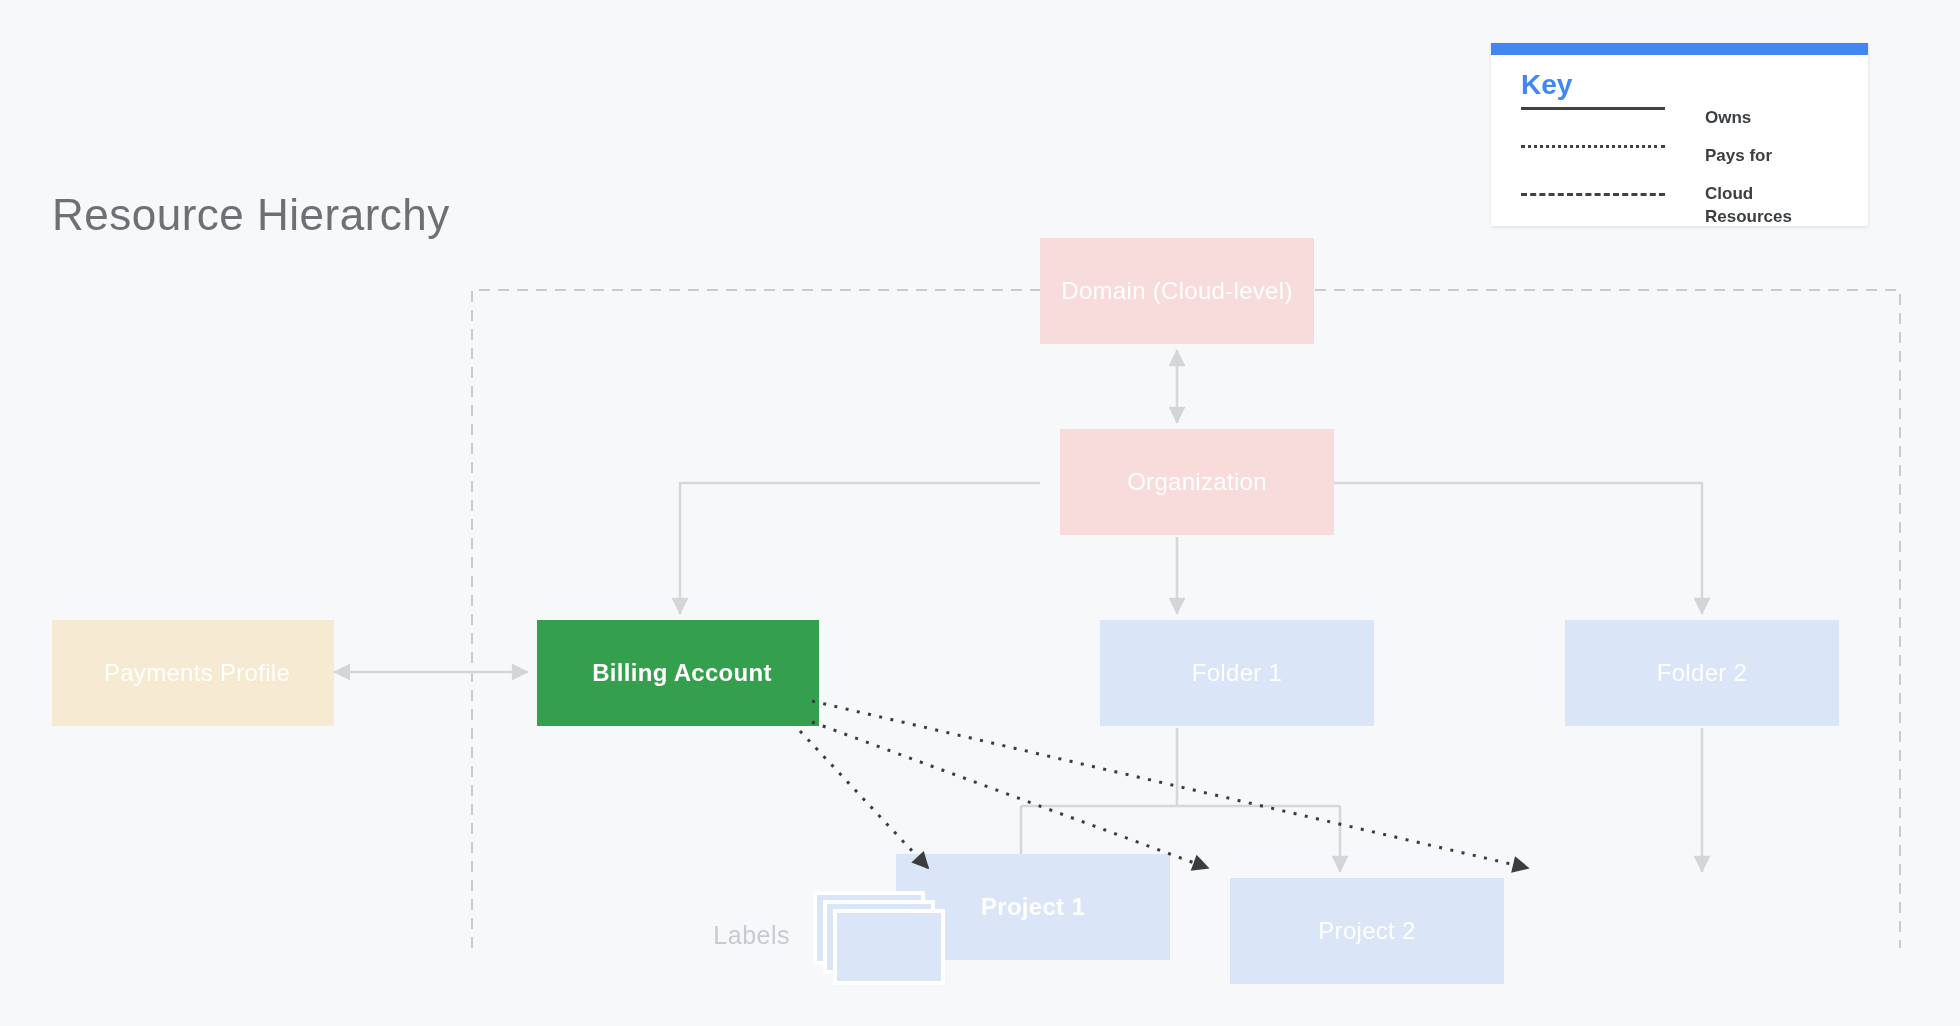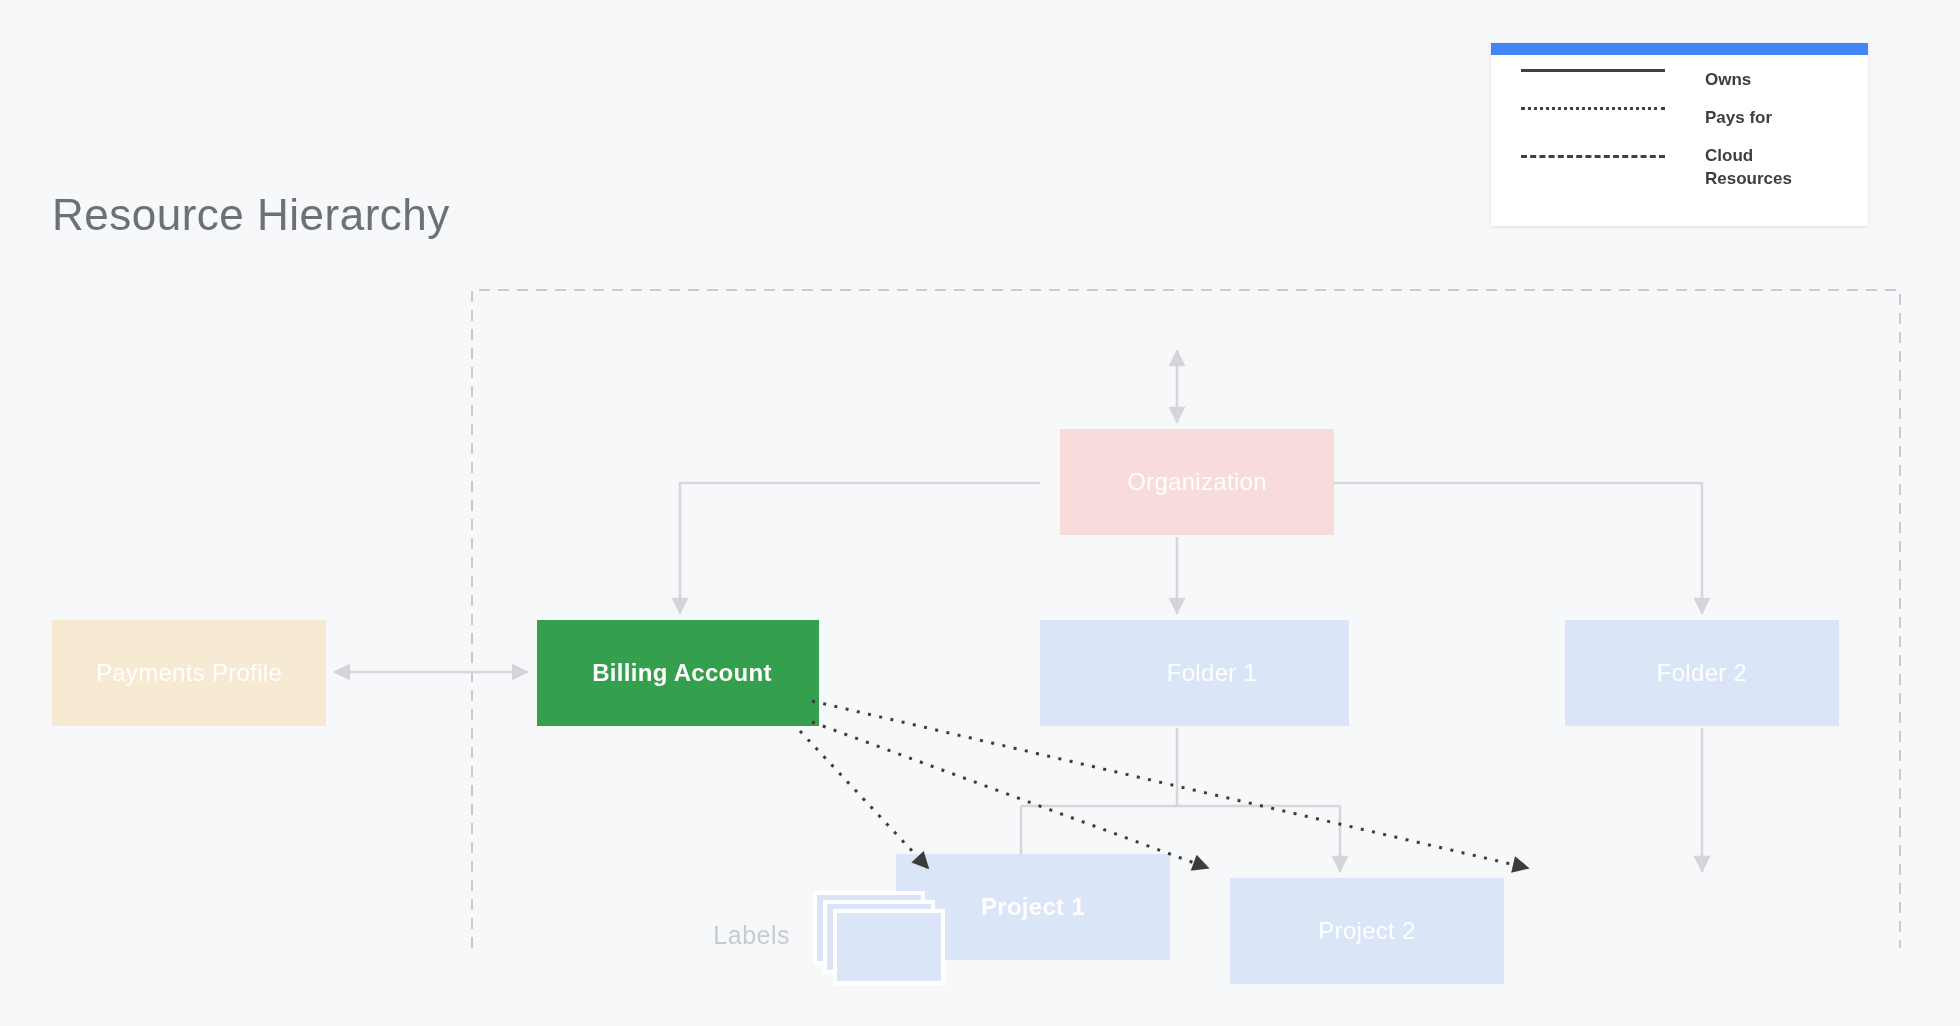--- a/index.html
+++ b/index.html
@@ -12,21 +12,21 @@
   #connectors { z-index:1; }
   #dotted-arrows { z-index:3; }
 
   .node {
     position:absolute; width:274px; height:106px; z-index:2;
     display:flex; align-items:center; justify-content:center;
     font-size:24px; color:rgba(255,255,255,0.96); letter-spacing:0.3px;
   }
   .node.pink  { background:#f8dcdc; }
   .node.blue  { background:#dbe5f8; }
-  .node.tan   { background:#f6ebd2; }
+  .node.tan   { background:#f6ebd2;padding-left:8px; }
   .node.green { background:#34a04d; font-weight:700; color:#ffffff; }
 
   #page-title {
     position:absolute; left:52px; top:190px; z-index:2;
     font-size:44px; color:#6d7175; letter-spacing:0.5px;
   }
 
   #labels-caption {
     position:absolute; left:640px; top:921px; width:150px; z-index:3;
     text-align:right; font-size:25px; color:#c7cad0; letter-spacing:0.5px;
@@ -74,24 +74,25 @@
 
     <path d="M1177,728 L1177,806 M1021,806 L1340,806" fill="none" stroke="#d5d7da" stroke-width="2.5"></path>
     <path d="M1021,806 L1021,872" fill="none" stroke="#d5d7da" stroke-width="2.5" marker-end="url(#mGray)"></path>
     <path d="M1340,806 L1340,872" fill="none" stroke="#d5d7da" stroke-width="2.5" marker-end="url(#mGray)"></path>
 
     <path d="M1702,728 L1702,872" fill="none" stroke="#d5d7da" stroke-width="2.5" marker-end="url(#mGray)"></path>
   </svg>
 
   <div id="page-title">Resource Hierarchy</div>
 
+  <div class="node pink" style="left:1040px; top:238px;">Domain (Cloud-level)</div>
   <div class="node pink" style="left:1060px; top:429px;text-align:center;">Organization</div>
   <div class="node tan" style="left:52px; top:620px;">Payments Profile</div>
   <div class="node green" style="left:537px; top:620px;padding-left:8px;">Billing Account</div>
-  <div class="node blue" style="left:1040px; top:620px;padding-left:35px;">Folder 1</div>
+  <div class="node blue" style="left:1100px; top:620px;">Folder 1</div>
   <div class="node blue" style="left:1565px; top:620px;">Folder 2</div>
   <div class="node blue" style="left:896px; top:854px;font-weight:bold;">Project 1</div>
   <div class="node blue" style="left:1230px; top:878px;">Project 2</div>
 
   <svg id="dotted-arrows" class="svg-layer" viewBox="0 0 1960 1026" xmlns="http://www.w3.org/2000/svg">
     <defs>
       <marker id="mDark" viewBox="0 0 10 10" refX="9" refY="5" markerWidth="26" markerHeight="17" orient="auto" markerUnits="userSpaceOnUse">
         <path d="M0,0 L10,5 L0,10 z" fill="#3c3c3c"></path>
       </marker>
     </defs>
@@ -101,20 +102,21 @@
   </svg>
 
   <div id="labels-caption">Labels</div>
   <svg id="labels-icon" width="134" height="96" viewBox="0 0 134 96" xmlns="http://www.w3.org/2000/svg">
     <rect x="3" y="3" width="108" height="70" fill="#dbe5f8" stroke="#ffffff" stroke-width="4"></rect>
     <rect x="13" y="12" width="108" height="70" fill="#dbe5f8" stroke="#ffffff" stroke-width="4"></rect>
     <rect x="23" y="21" width="108" height="72" fill="#dbe5f8" stroke="#ffffff" stroke-width="4"></rect>
   </svg>
 
   <div id="key-box">
+    <div id="key-title">Key</div>
     <div class="key-row">
       <div class="key-line"></div>
       <div class="key-label">Owns</div>
     </div>
     <div class="key-row">
       <div class="key-line dotted"></div>
       <div class="key-label">Pays for</div>
     </div>
     <div class="key-row tall">
       <div class="key-line dashed"></div>

